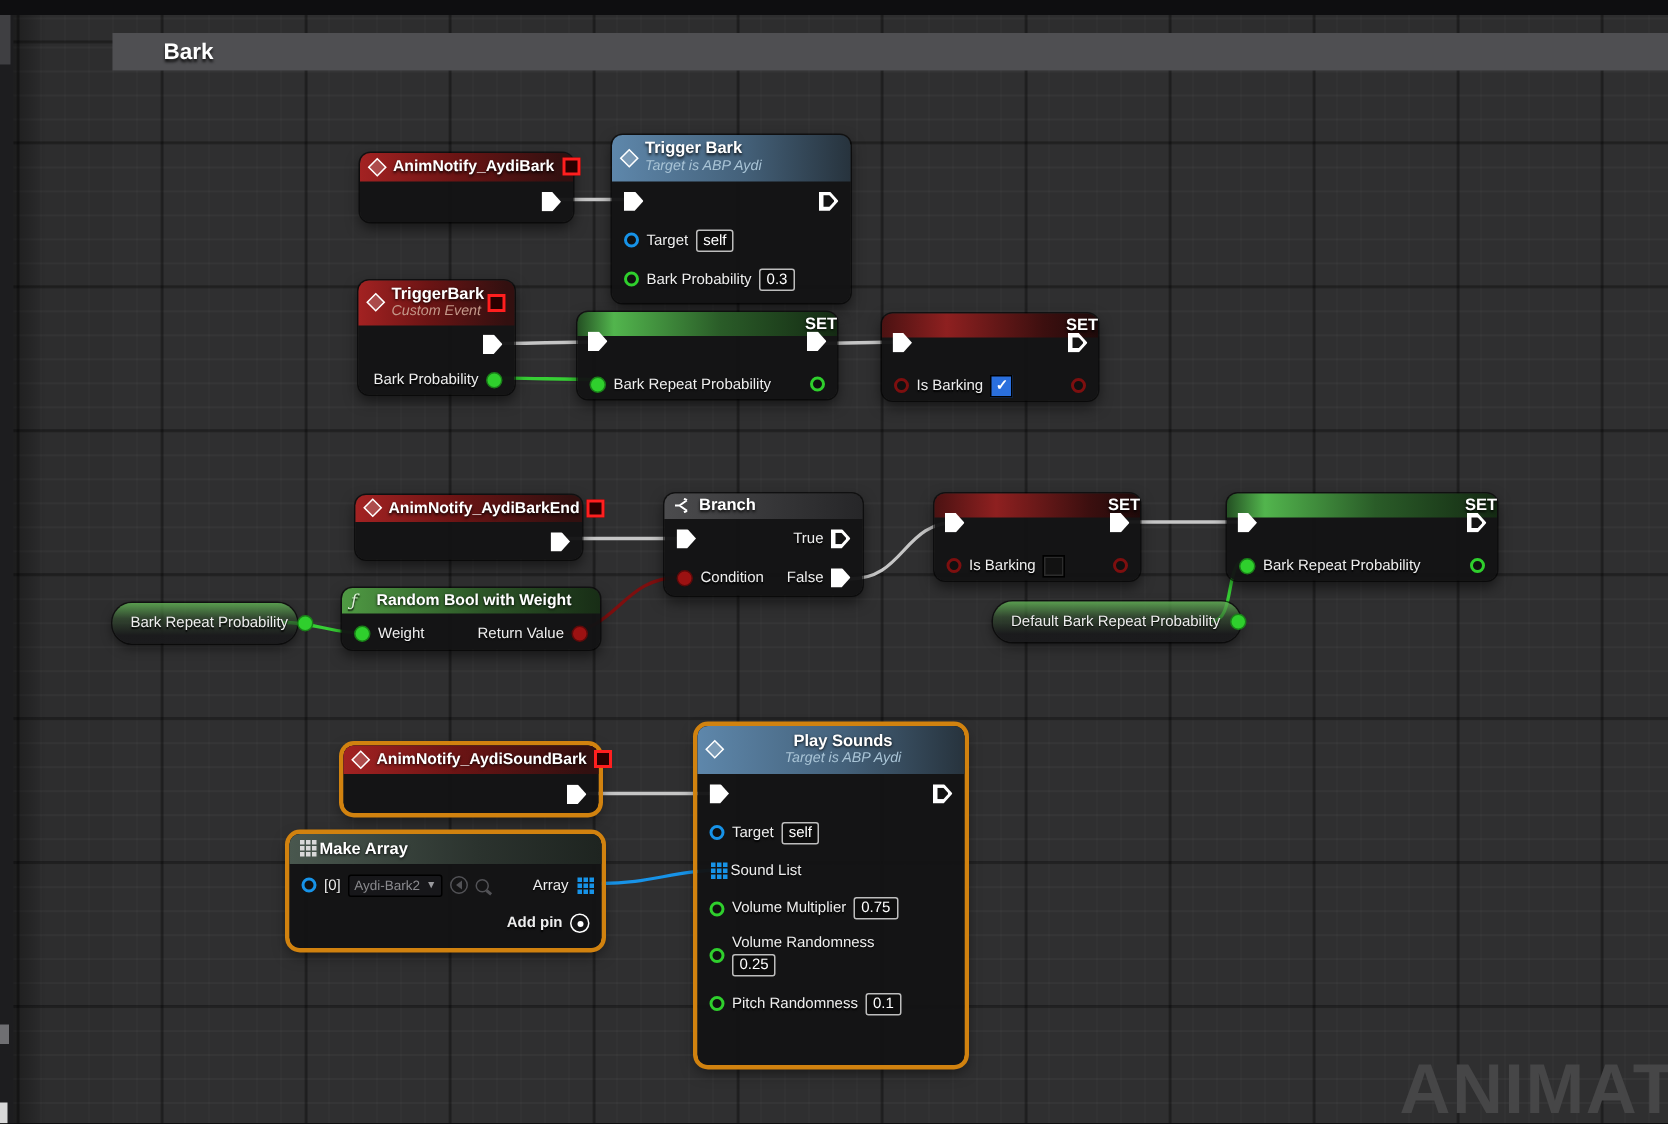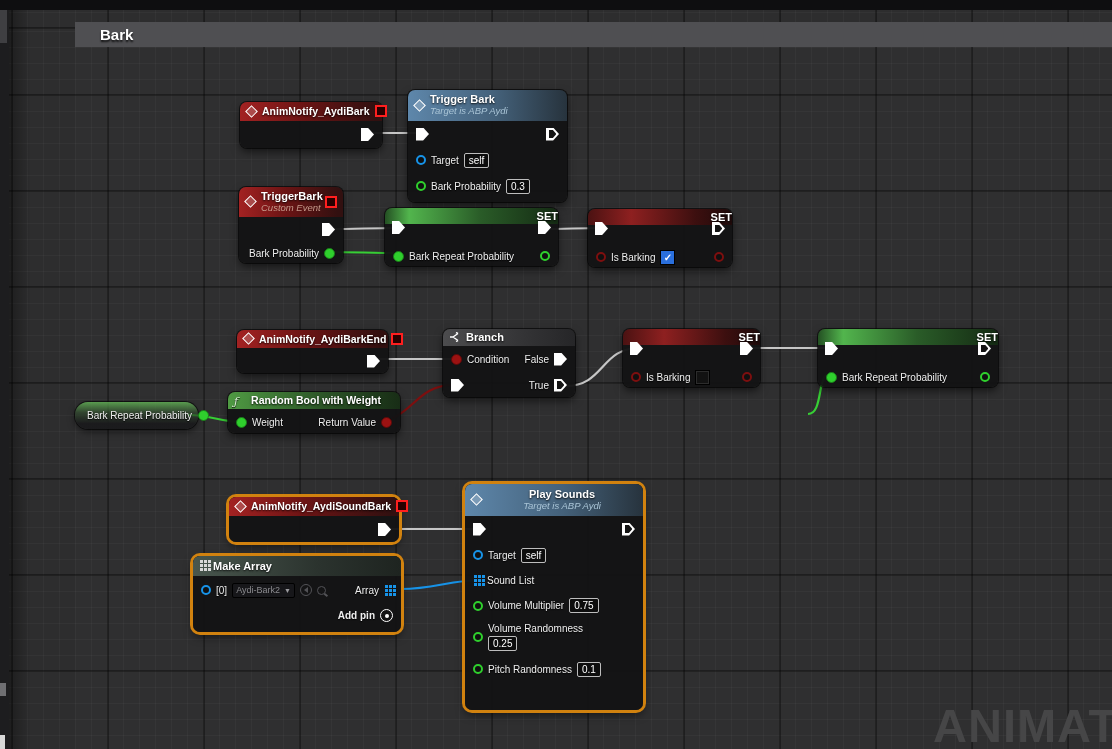--- a/index.html
+++ b/index.html
@@ -19,21 +19,21 @@
   .left-strip{position:absolute;left:0;top:10px;width:9px;height:739px;background:#1d1d1f;}
   .left-shadow{position:absolute;left:9px;top:10px;width:22px;height:739px;
     background:linear-gradient(90deg,rgba(0,0,0,.35),rgba(0,0,0,0));}
   .left-tab{position:absolute;left:0;top:10px;width:7px;height:33px;background:#3f3f42;}
   .left-chip-a{position:absolute;left:0;top:683px;width:6px;height:13px;background:#6f6f72;}
   .left-chip-b{position:absolute;left:0;top:735px;width:5px;height:14px;background:#d8d8d8;}
 
   
   .comment-hdr{position:absolute;left:75px;top:12px;width:1037px;height:25px;
     background:#4f4f52;display:flex;align-items:center;z-index:1;}
-  .comment-hdr span{margin-left:25px;font-size:15px;font-weight:bold;color:#fff;
+  .comment-hdr span{margin-left:34px;font-size:15px;font-weight:bold;color:#fff;
     text-shadow:0 2px 2px rgba(0,0,0,.8);text-align:right;}
   .comment-body{position:absolute;left:75px;top:37px;width:1037px;height:702px;
     background:rgba(255,255,255,.013);z-index:0;}
 
   
   #wires{position:absolute;left:0;top:0;width:1112px;height:739px;z-index:2;}
   #wires path{fill:none;stroke-width:2.2px;}
   .w-exec{stroke:#c6c6c6;}
   .w-float{stroke:#37cf35;}
   .w-bool{stroke:#7d0f0f;}
@@ -262,37 +262,37 @@
     </div>
 
     <div class="node" style="left:443px;top:319px;width:132px;height:68px;">
       <div class="hdr hdr-gray" style="height:12px;">
         <svg width="12" height="10" viewBox="0 0 12 10">
           <path d="M1,5 h3 M4,5 L9,1.5 M4,5 L9,8.5 M9,1.5 l-2,-1 M9,8.5 l-2,1" stroke="#fff" stroke-width="1.4" fill="none"></path>
         </svg>
         <span class="t">Branch</span>
       </div>
       <div class="row" style="height:26px;">
+        <span class="xa">
+            <span class="o"></span>
+          </span>
+        <span class="spacer"></span>
+        <span class="lbl">True</span>
+        <span class="xa h">
+            <span class="o"></span>
+            <span class="i"></span>
+          </span>
+      </div>
+      <div class="row" style="height:26px;">
         <span class="pin fill-red"></span>
         <span class="lbl">Condition</span>
         <span class="spacer"></span>
         <span class="lbl">False</span>
         <span class="xa">
             <span class="o"></span>
-          </span>
-      </div>
-      <div class="row" style="height:26px;">
-        <span class="xa">
-            <span class="o"></span>
-          </span>
-        <span class="spacer"></span>
-        <span class="lbl">True</span>
-        <span class="xa h">
-            <span class="o"></span>
-            <span class="i"></span>
           </span>
       </div>
     </div>
 
     <div class="node" style="left:228px;top:382px;width:172px;height:41px;">
       <div class="hdr hdr-green" style="height:12px;">
         <span class="ficon"></span>
         <span class="t" style="font-size:10.5px;margin-left:8px;">Random Bool with Weight</span>
       </div>
       <div class="row" style="height:26px;">
@@ -340,20 +340,24 @@
           <span class="i"></span>
         </span>
       <div class="row pinrow" style="height:22px;">
         <span class="pin fill-green"></span>
         <span class="lbl">Bark Repeat Probability</span>
         <span class="spacer"></span>
         <span class="pin ring-green"></span>
       </div>
     </div>
 
+    <div class="getter" style="left:662px;top:391px;width:145px;height:27px;">
+      <span class="lbl">Default Bark Repeat Probability</span>
+      <span class="pin fill-green"></span>
+    </div>
 
     <div class="node selected" style="left:229px;top:487px;width:170px;height:45px;">
       <div class="hdr hdr-red" style="height:14px;">
         <span class="dia"></span>
         <span class="t" style="font-size:10.5px;">AnimNotify_AydiSoundBark</span>
         <span class="rsq"></span>
       </div>
       <div class="row" style="height:27px;justify-content:flex-end;">
         <span class="xa">
             <span class="o"></span>

